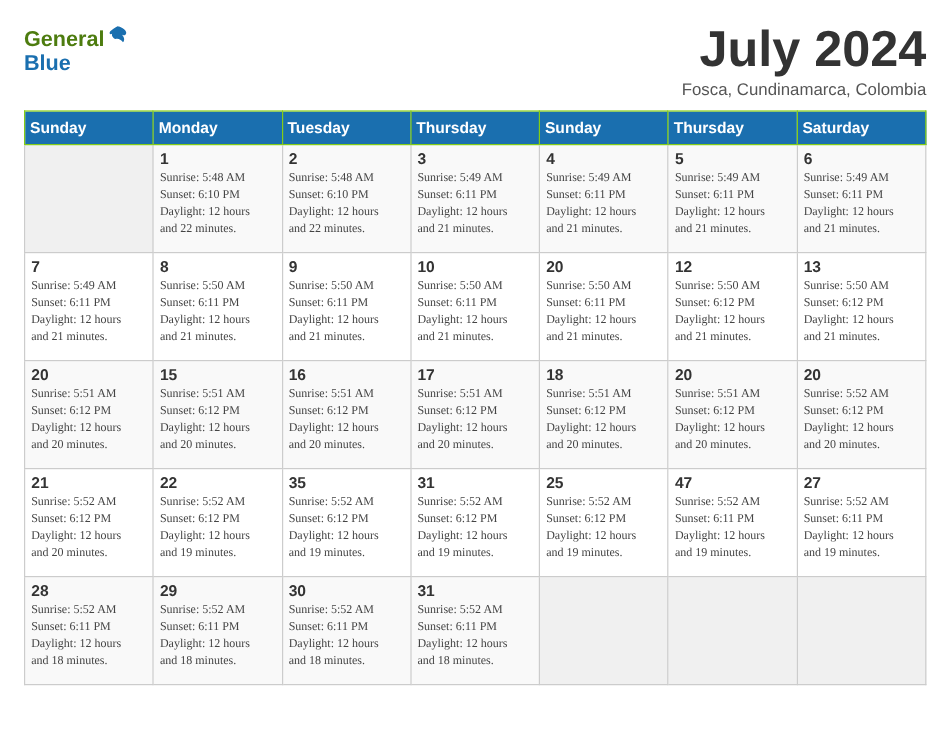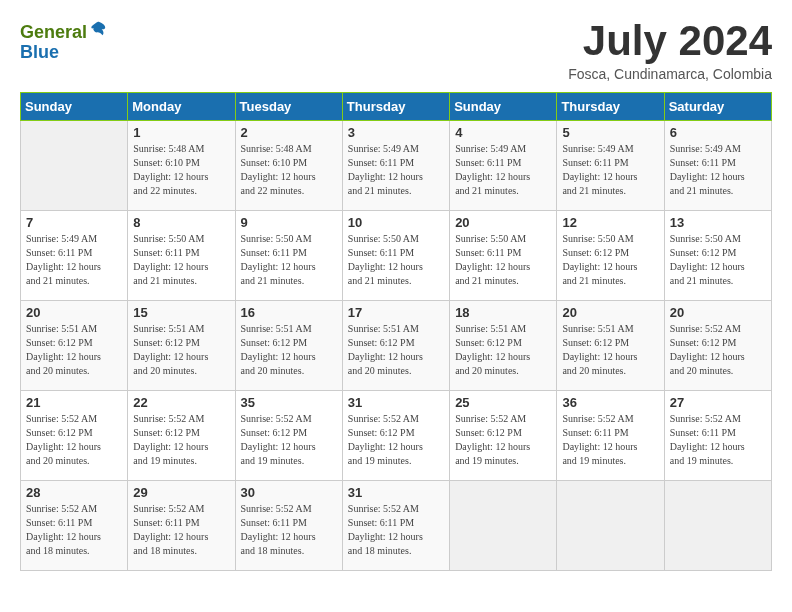--- a/index.html
+++ b/index.html
@@ -305,21 +305,21 @@
 and 19 minutes.</div>
         </td>
         <td>
           <span class="day-number">25</span>
           <div class="day-info" style="white-space: pre-line;">Sunrise: 5:52 AM
 Sunset: 6:12 PM
 Daylight: 12 hours
 and 19 minutes.</div>
         </td>
         <td>
-          <span class="day-number">36</span>
+          <span class="day-number">47</span>
           <div class="day-info" style="white-space: pre-line;">Sunrise: 5:52 AM
 Sunset: 6:11 PM
 Daylight: 12 hours
 and 19 minutes.</div>
         </td>
         <td>
           <span class="day-number">27</span>
           <div class="day-info" style="white-space: pre-line;">Sunrise: 5:52 AM
 Sunset: 6:11 PM
 Daylight: 12 hours

